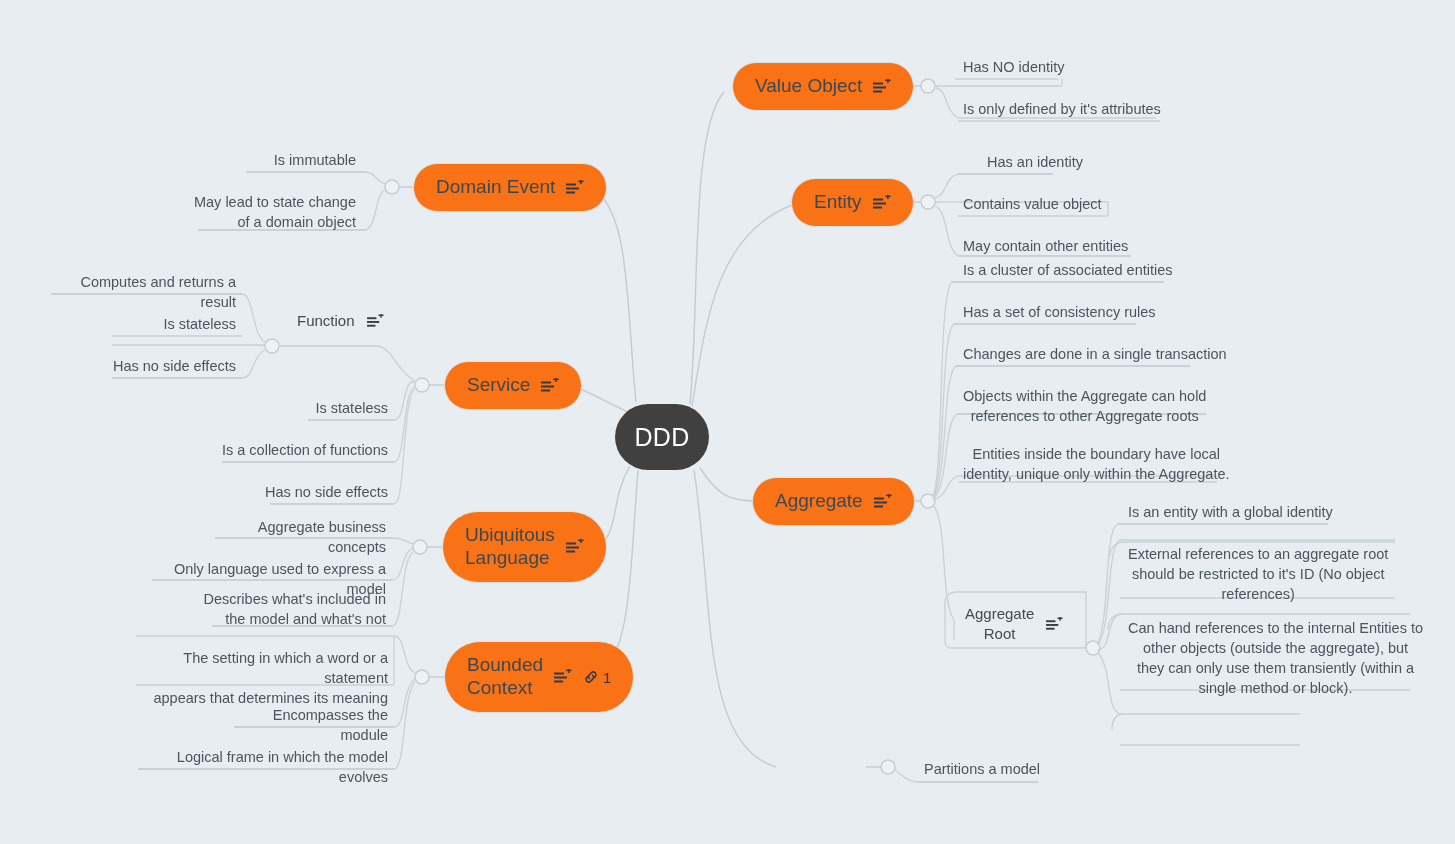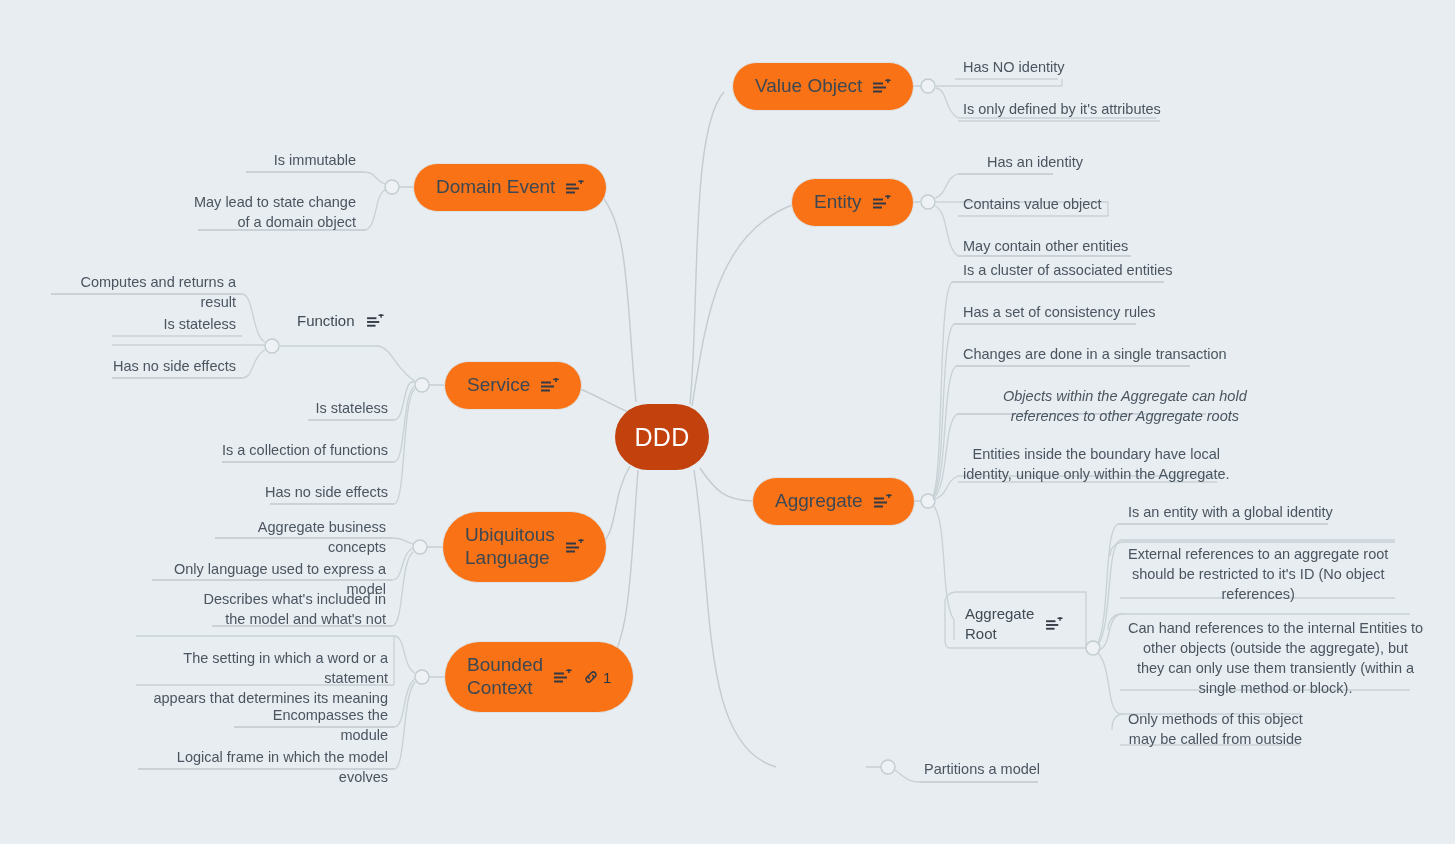--- a/index.html
+++ b/index.html
@@ -42,21 +42,21 @@
     stroke: #c3ccd1;
     stroke-width: 1.4;
   }
 
   
   .root-node {
     position: absolute;
     display: flex;
     align-items: center;
     justify-content: center;
-    background: #c2410c;
+    background: #404040;
     color: #ffffff;
     border-radius: 48px;
     font-size: 25px;
     letter-spacing: .3px;
     z-index: 6;
     text-align: center;
   }
 
   
   .pill {
@@ -79,21 +79,21 @@
   
   .bare {
     position: absolute;
     display: flex;
     align-items: center;
     gap: 12px;
     color: #404b55;
     font-size: 15px;
     z-index: 4;
   }
-  .bare .label { line-height: 1.35; white-space: pre-line; }
+  .bare .label { line-height: 1.35; white-space: pre-line; text-align: center; }
 
   
   .leaf {
     position: absolute;
     color: #4b5560;
     font-size: 14.5px;
     line-height: 1.38;
     white-space: pre-line;
     z-index: 4;
   }
@@ -384,35 +384,33 @@
   <div class="leaf right" style="left:963px; top:57px;">Has NO identity</div>
   <div class="leaf right" style="left:963px; top:99px;">Is only defined by it's attributes</div>
 
   <div class="leaf right" style="left:987px; top:152px;">Has an identity</div>
   <div class="leaf right" style="left:963px; top:194px;">Contains value object</div>
   <div class="leaf right" style="left:963px; top:236px;">May contain other entities</div>
 
   <div class="leaf right" style="left:963px; top:260px;">Is a cluster of associated entities</div>
   <div class="leaf right" style="left:963px; top:302px;">Has a set of consistency rules</div>
   <div class="leaf right" style="left:963px; top:344px;">Changes are done in a single transaction</div>
-  <div class="leaf right" style="left:1003px; top:386px;font-style:italic;">Objects within the Aggregate can hold
+  <div class="leaf right" style="left:963px; top:386px;">Objects within the Aggregate can hold
 references to other Aggregate roots</div>
   <div class="leaf right" style="left:963px; top:444px;">Entities inside the boundary have local
 identity, unique only within the Aggregate.</div>
 
   <div class="leaf right" style="left:1128px; top:502px;">Is an entity with a global identity</div>
   <div class="leaf right" style="left:1128px; top:544px;">External references to an aggregate root
 should be restricted to it's ID (No object
 references)</div>
   <div class="leaf right" style="left:1128px; top:618px;">Can hand references to the internal Entities to
 other objects (outside the aggregate), but
 they can only use them transiently (within a
 single method or block).</div>
-  <div class="leaf right" style="left:1128px; top:709px;">Only methods of this object
-may be called from outside</div>
 
   <div class="leaf right" style="left:924px; top:759px;">Partitions a model</div>
 
   <div class="leaf left" style="left:196px; top:150px; width:160px;">Is immutable</div>
   <div class="leaf left" style="left:136px; top:192px; width:220px;">May lead to state change
 of a domain object</div>
 
   <div class="leaf left" style="left:59px; top:272px; width:177px;">Computes and returns a result</div>
   <div class="leaf left" style="left:116px; top:314px; width:120px;">Is stateless</div>
   <div class="leaf left" style="left:106px; top:356px; width:130px;">Has no side effects</div>

